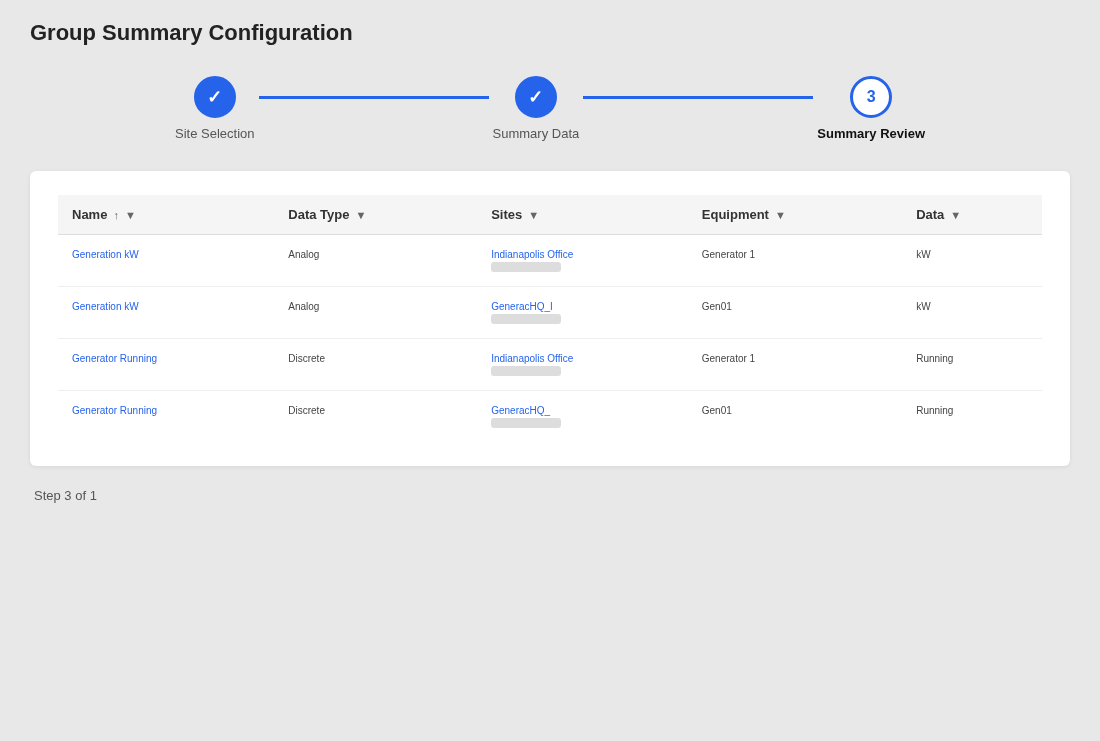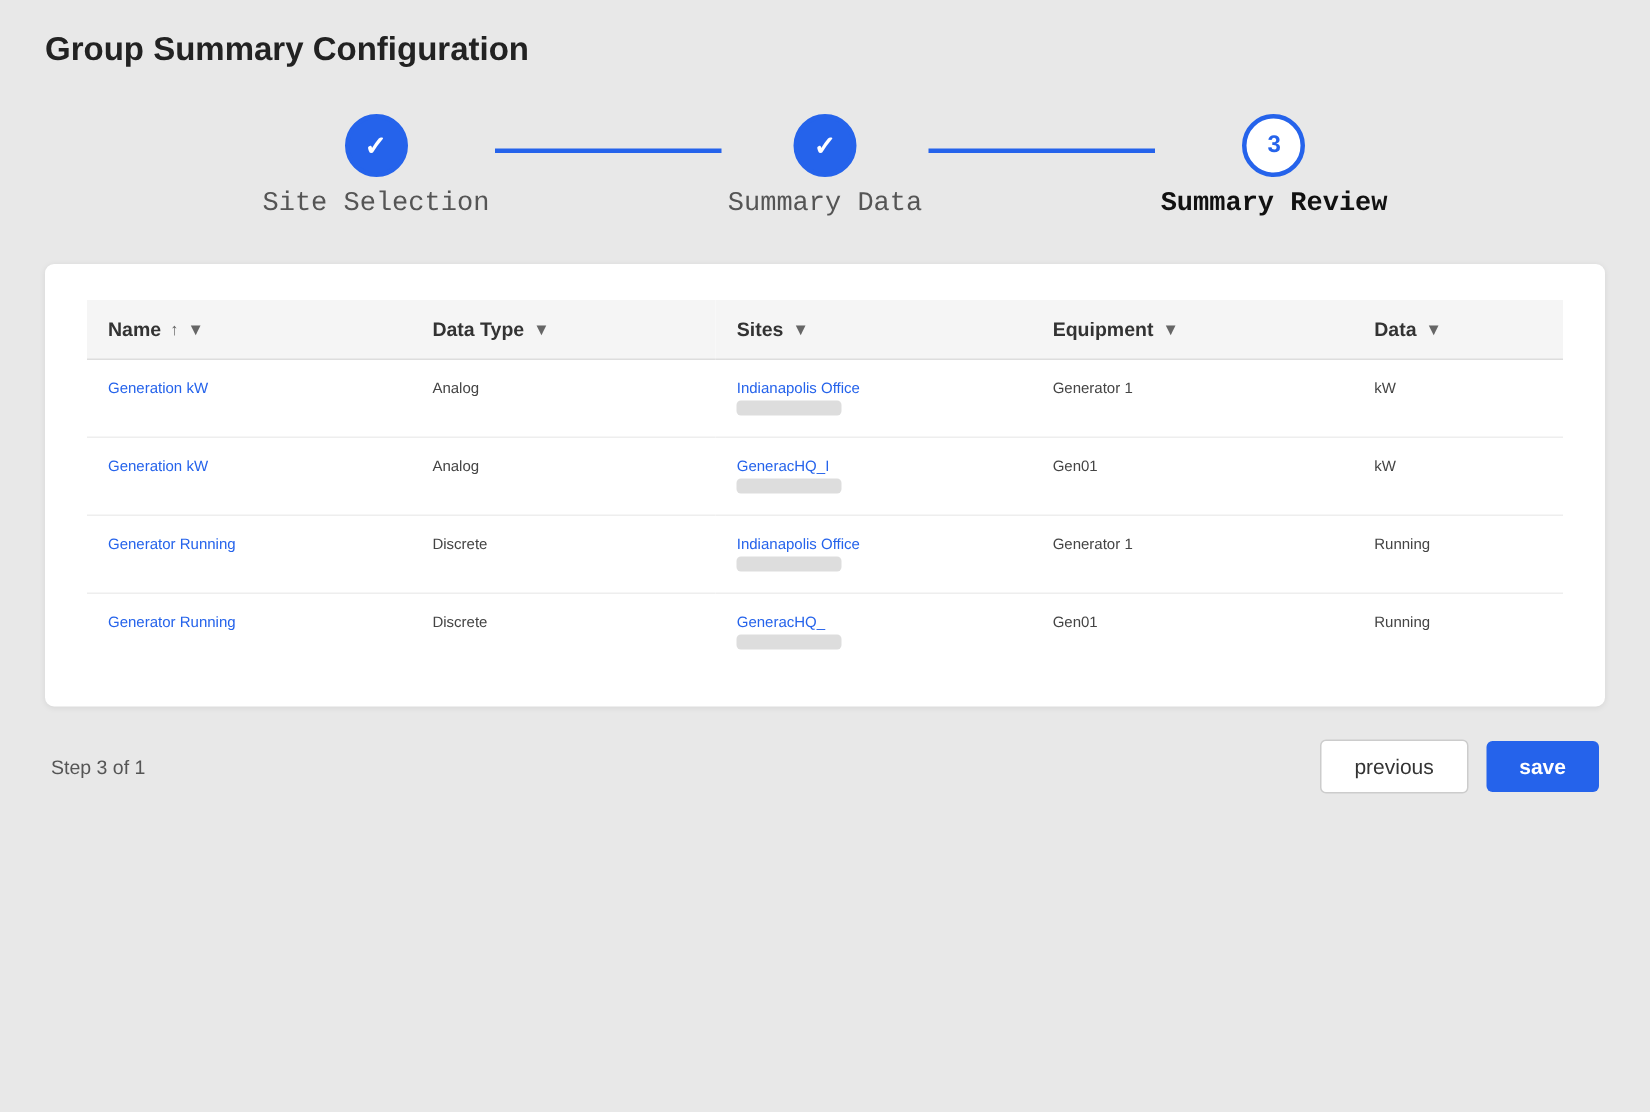--- a/index.html
+++ b/index.html
@@ -59,25 +59,24 @@
       background: white;
       color: #2563eb;
       border: 3px solid #2563eb;
     }
     .step-circle .checkmark {
       font-size: 18px;
       font-weight: 900;
     }
     .step-label {
       margin-top: 8px;
-      font-size: 18px;
+      font-size: 13px;
       color: #555;
       text-align: right;
       white-space: nowrap;
-      font-family: Liberation Mono, monospace;
     }
     .step-label.bold {
       font-weight: 700;
       color: #111;
     }
     .step-connector {
       flex: 1;
       height: 3px;
       background: #2563eb;
       margin: 0 4px;
@@ -318,17 +317,13 @@
             <td>Gen01</td>
             <td>Running</td>
           </tr>
         </tbody>
     </table>
   </div>
 </div>
 
 <div class="footer">
   <span class="step-info">Step 3 of 1</span>
-  <div class="footer-buttons">
-    <button class="btn-previous">previous</button>
-    <button class="btn-save">save</button>
-  </div>
 </div>
 
 </body></html>

